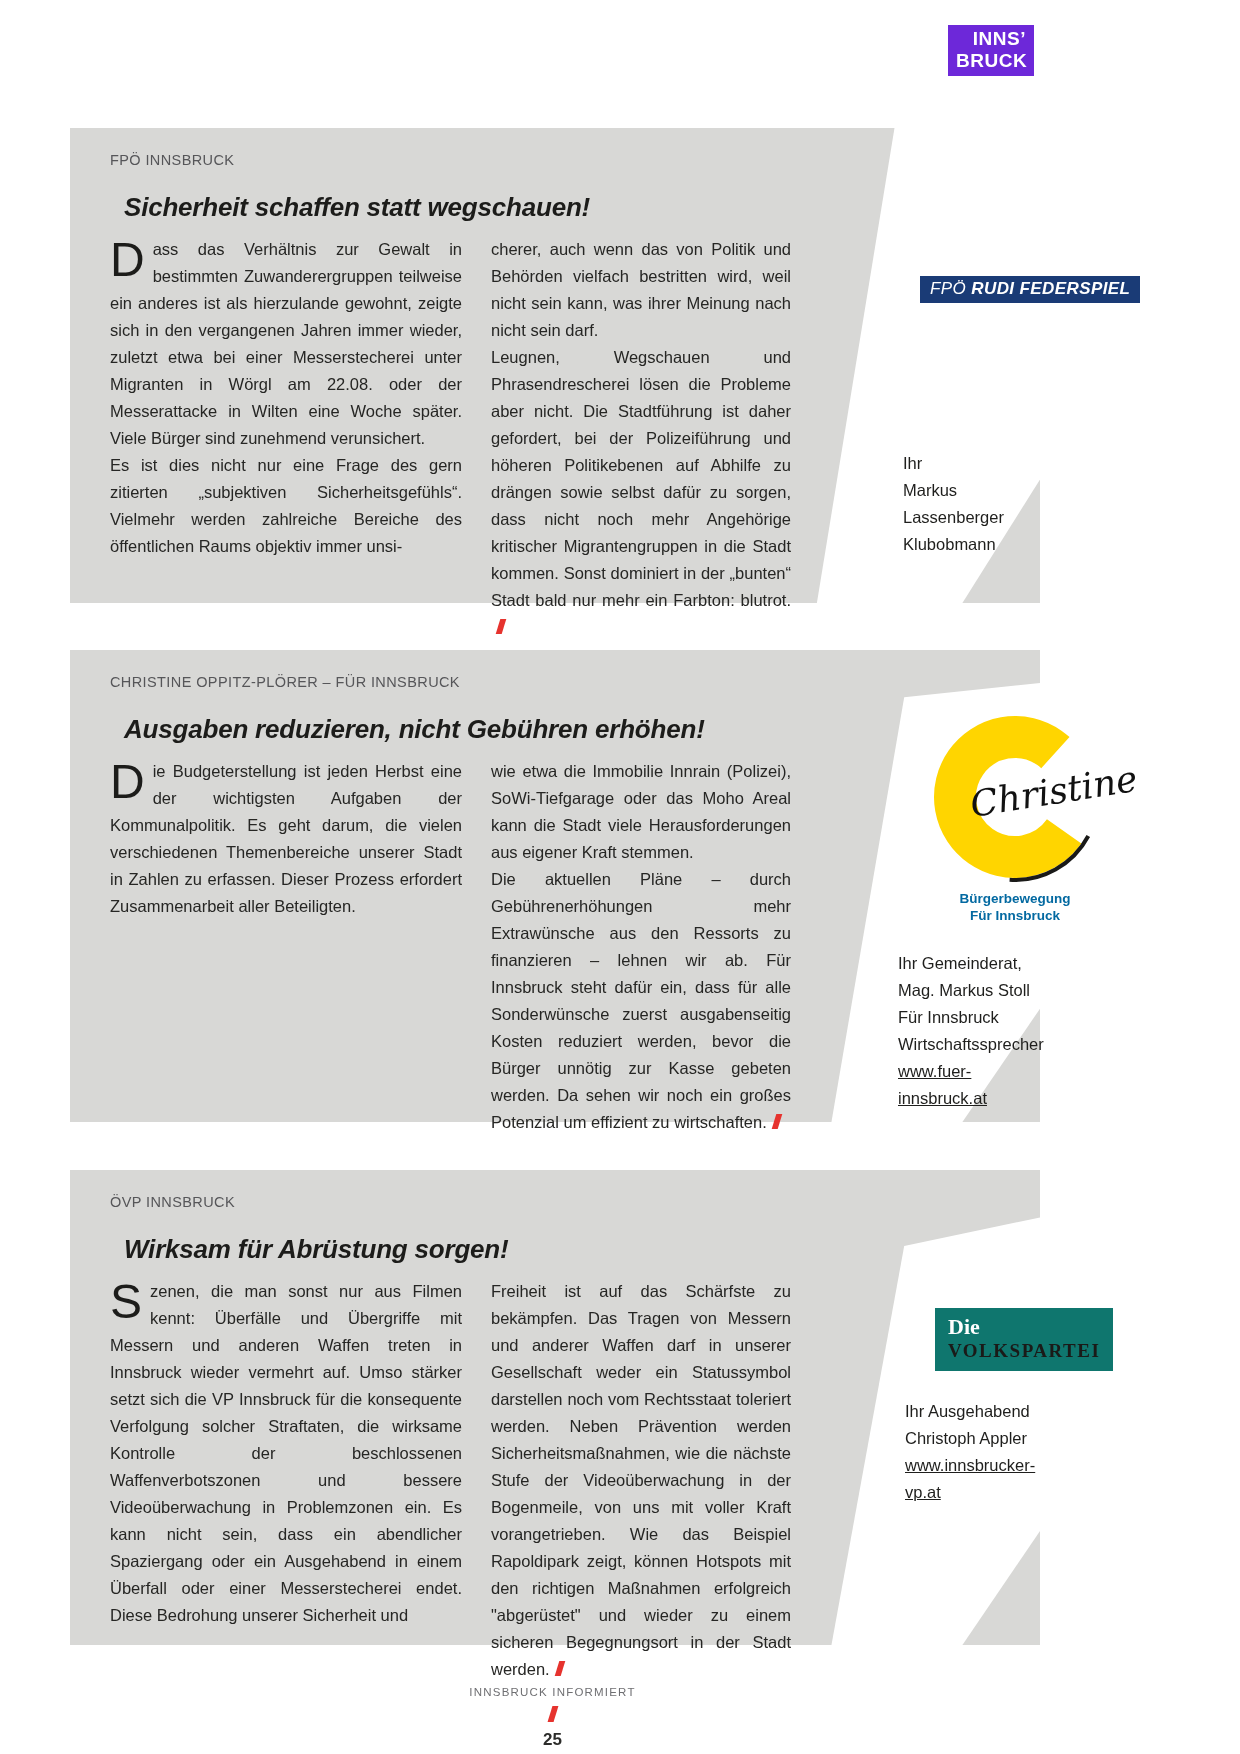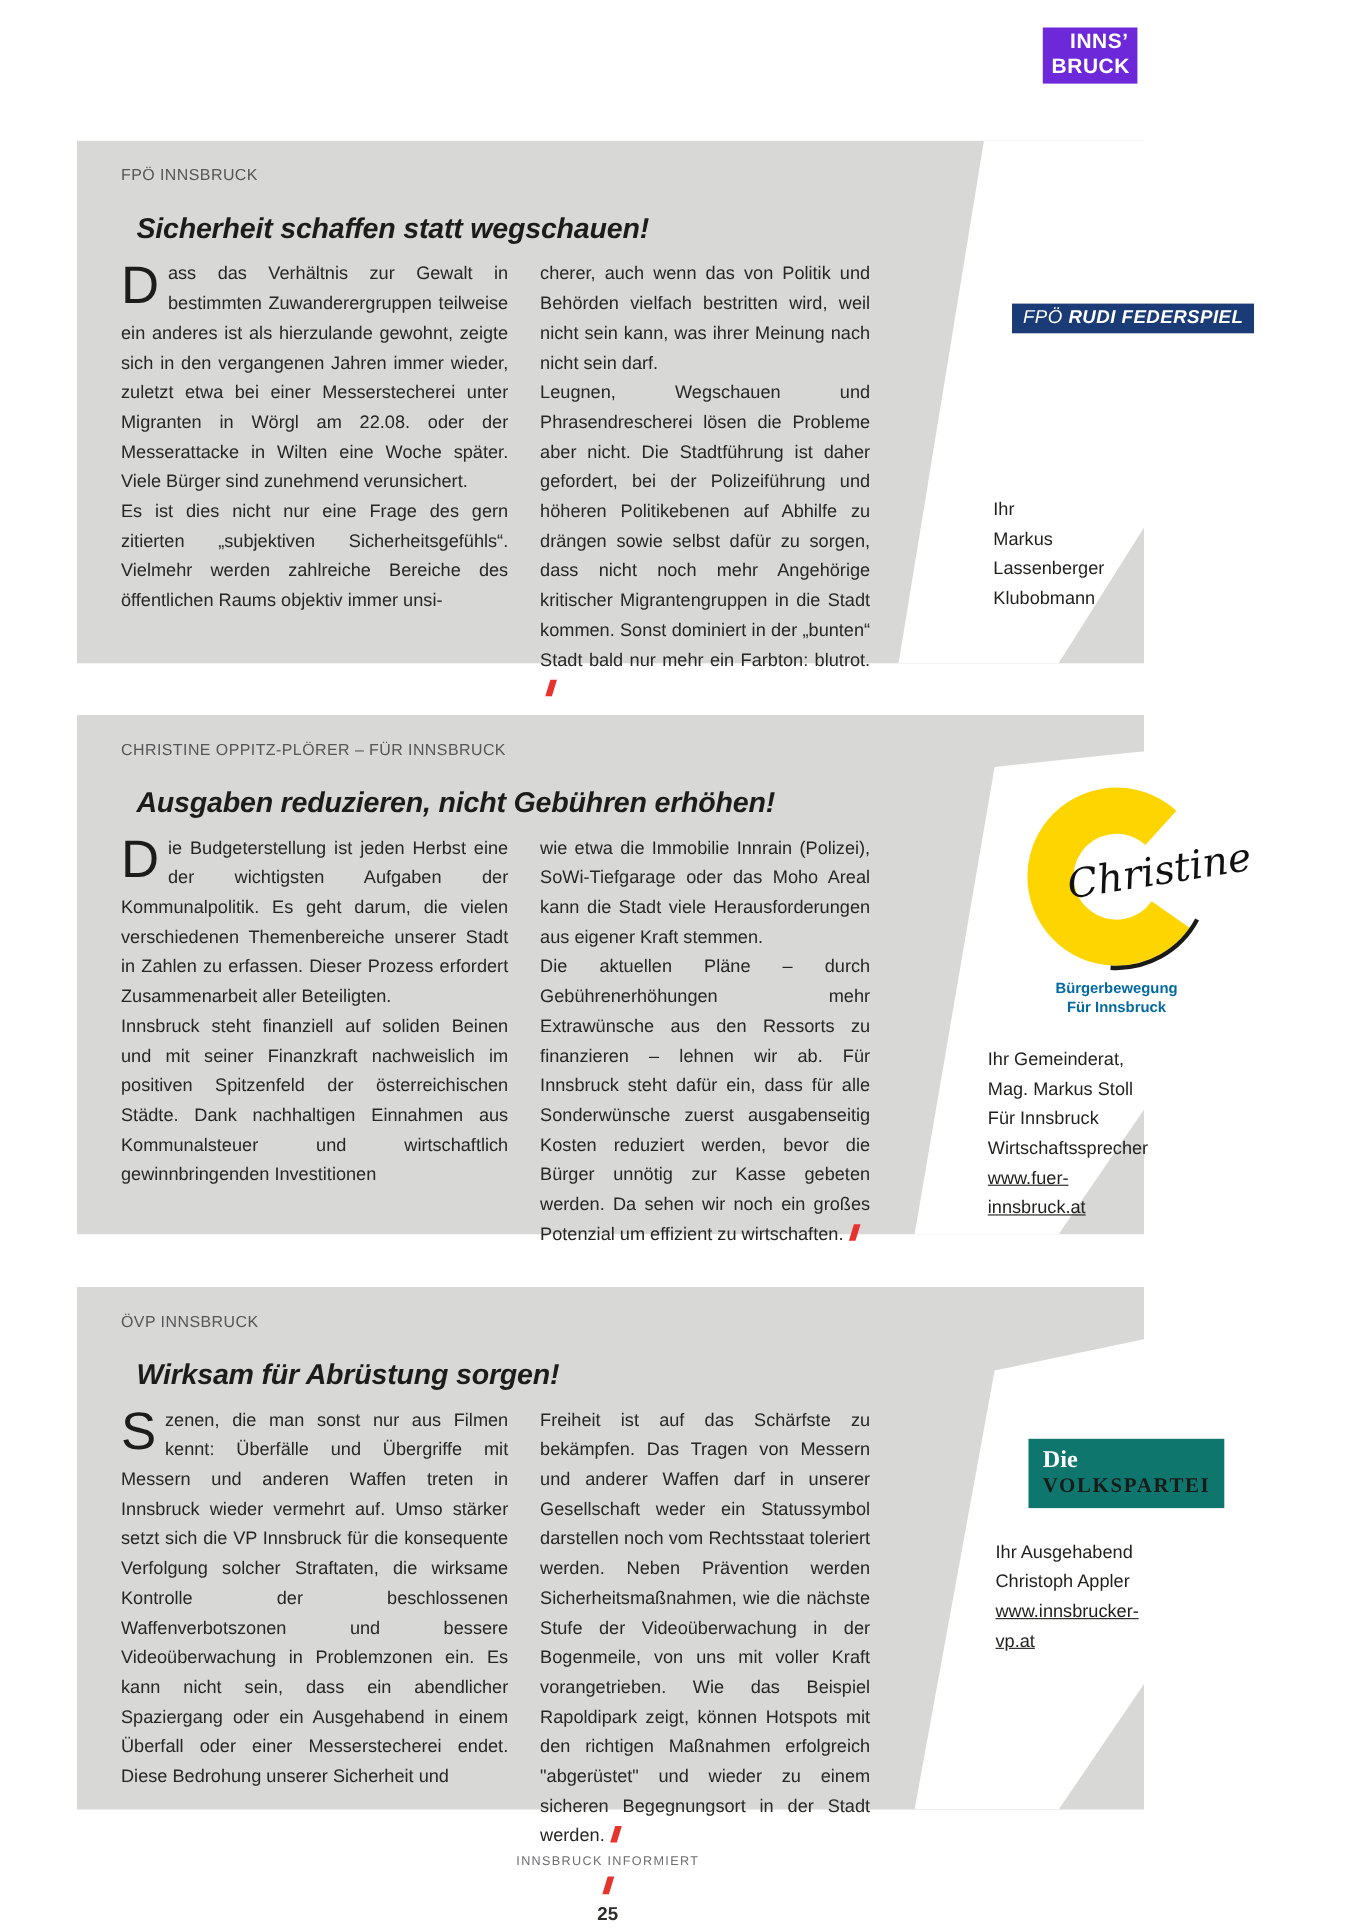--- a/index.html
+++ b/index.html
@@ -113,21 +113,20 @@
     <div>Klubobmann</div>
   </div>
 </section>
 
 <section class="block" id="block2">
   <div class="whitecut"></div>
   <div class="kicker">CHRISTINE OPPITZ-PLÖRER – FÜR INNSBRUCK</div>
   <h2 class="title">Ausgaben reduzieren, nicht Gebühren erhöhen!</h2>
   <div class="col col1">
     <p><span class="dropcap">D</span><span>ie Budgeterstellung ist jeden Herbst eine der wichtigsten Aufgaben der Kommunalpolitik. Es geht darum, die vielen verschiedenen Themenbereiche unserer Stadt in Zahlen zu erfassen. Dieser Prozess erfordert Zusammenarbeit aller Beteiligten.</span></p>
-    <p>Innsbruck steht finanziell auf soliden Beinen und mit seiner Finanzkraft nachweislich im positiven Spitzenfeld der österreichischen Städte. Dank nachhaltigen Einnahmen aus Kommunalsteuer und wirtschaftlich gewinnbringenden Investitionen</p>
   </div>
   <div class="col col2">
     <p>wie etwa die Immobilie Innrain (Polizei), SoWi-Tiefgarage oder das Moho Areal kann die Stadt viele Herausforderungen aus eigener Kraft stemmen.</p>
     <p><span>Die aktuellen Pläne – durch Gebührenerhöhungen mehr Extrawünsche aus den Ressorts zu finanzieren – lehnen wir ab. Für Innsbruck steht dafür ein, dass für alle Sonderwünsche zuerst ausgabenseitig Kosten reduziert werden, bevor die Bürger unnötig zur Kasse gebeten werden. Da sehen wir noch ein großes Potenzial um effizient zu wirtschaften.</span><span class="endmark"></span></p>
   </div>
   <div class="christine-logo">
     <svg width="220" height="175" viewBox="0 0 220 175">
       <circle cx="85" cy="85" r="60" fill="none" stroke="#FFD500" stroke-width="42" stroke-dasharray="290 87" transform="rotate(35 85 85)"></circle>
       <circle cx="85" cy="85" r="83" fill="none" stroke="#1a1a18" stroke-width="4" stroke-dasharray="95 427" transform="rotate(28 85 85)"></circle>
       <text x="40" y="98" font-family="DejaVu Serif, Liberation Serif, serif" font-style="italic" font-size="36" fill="#111" transform="rotate(-9 85 85)">Christine</text>

